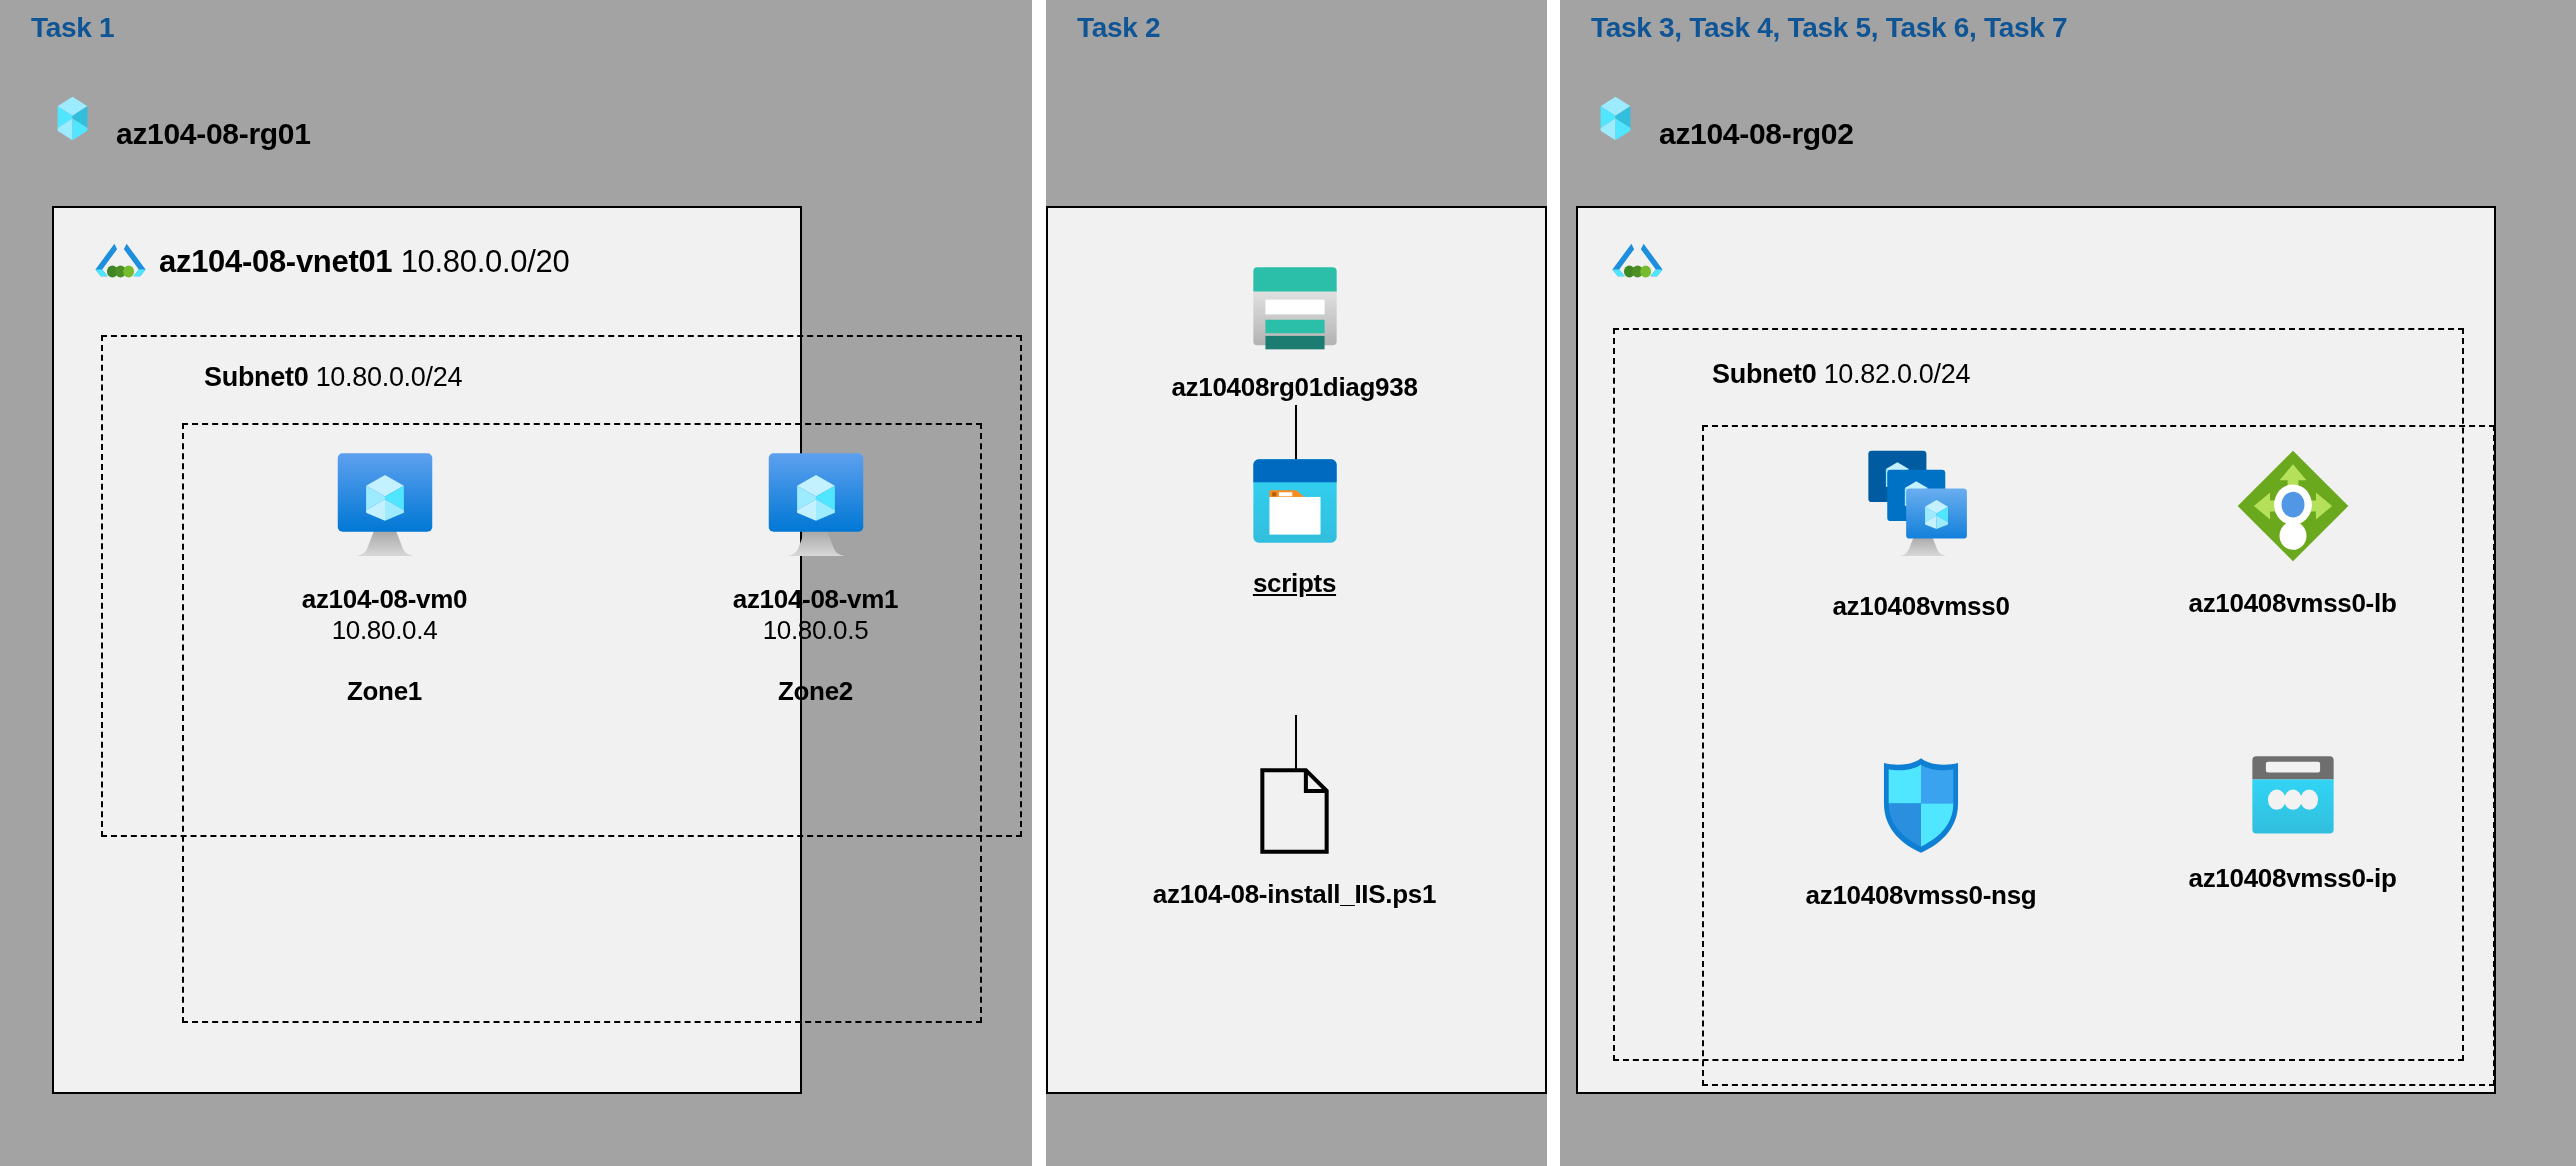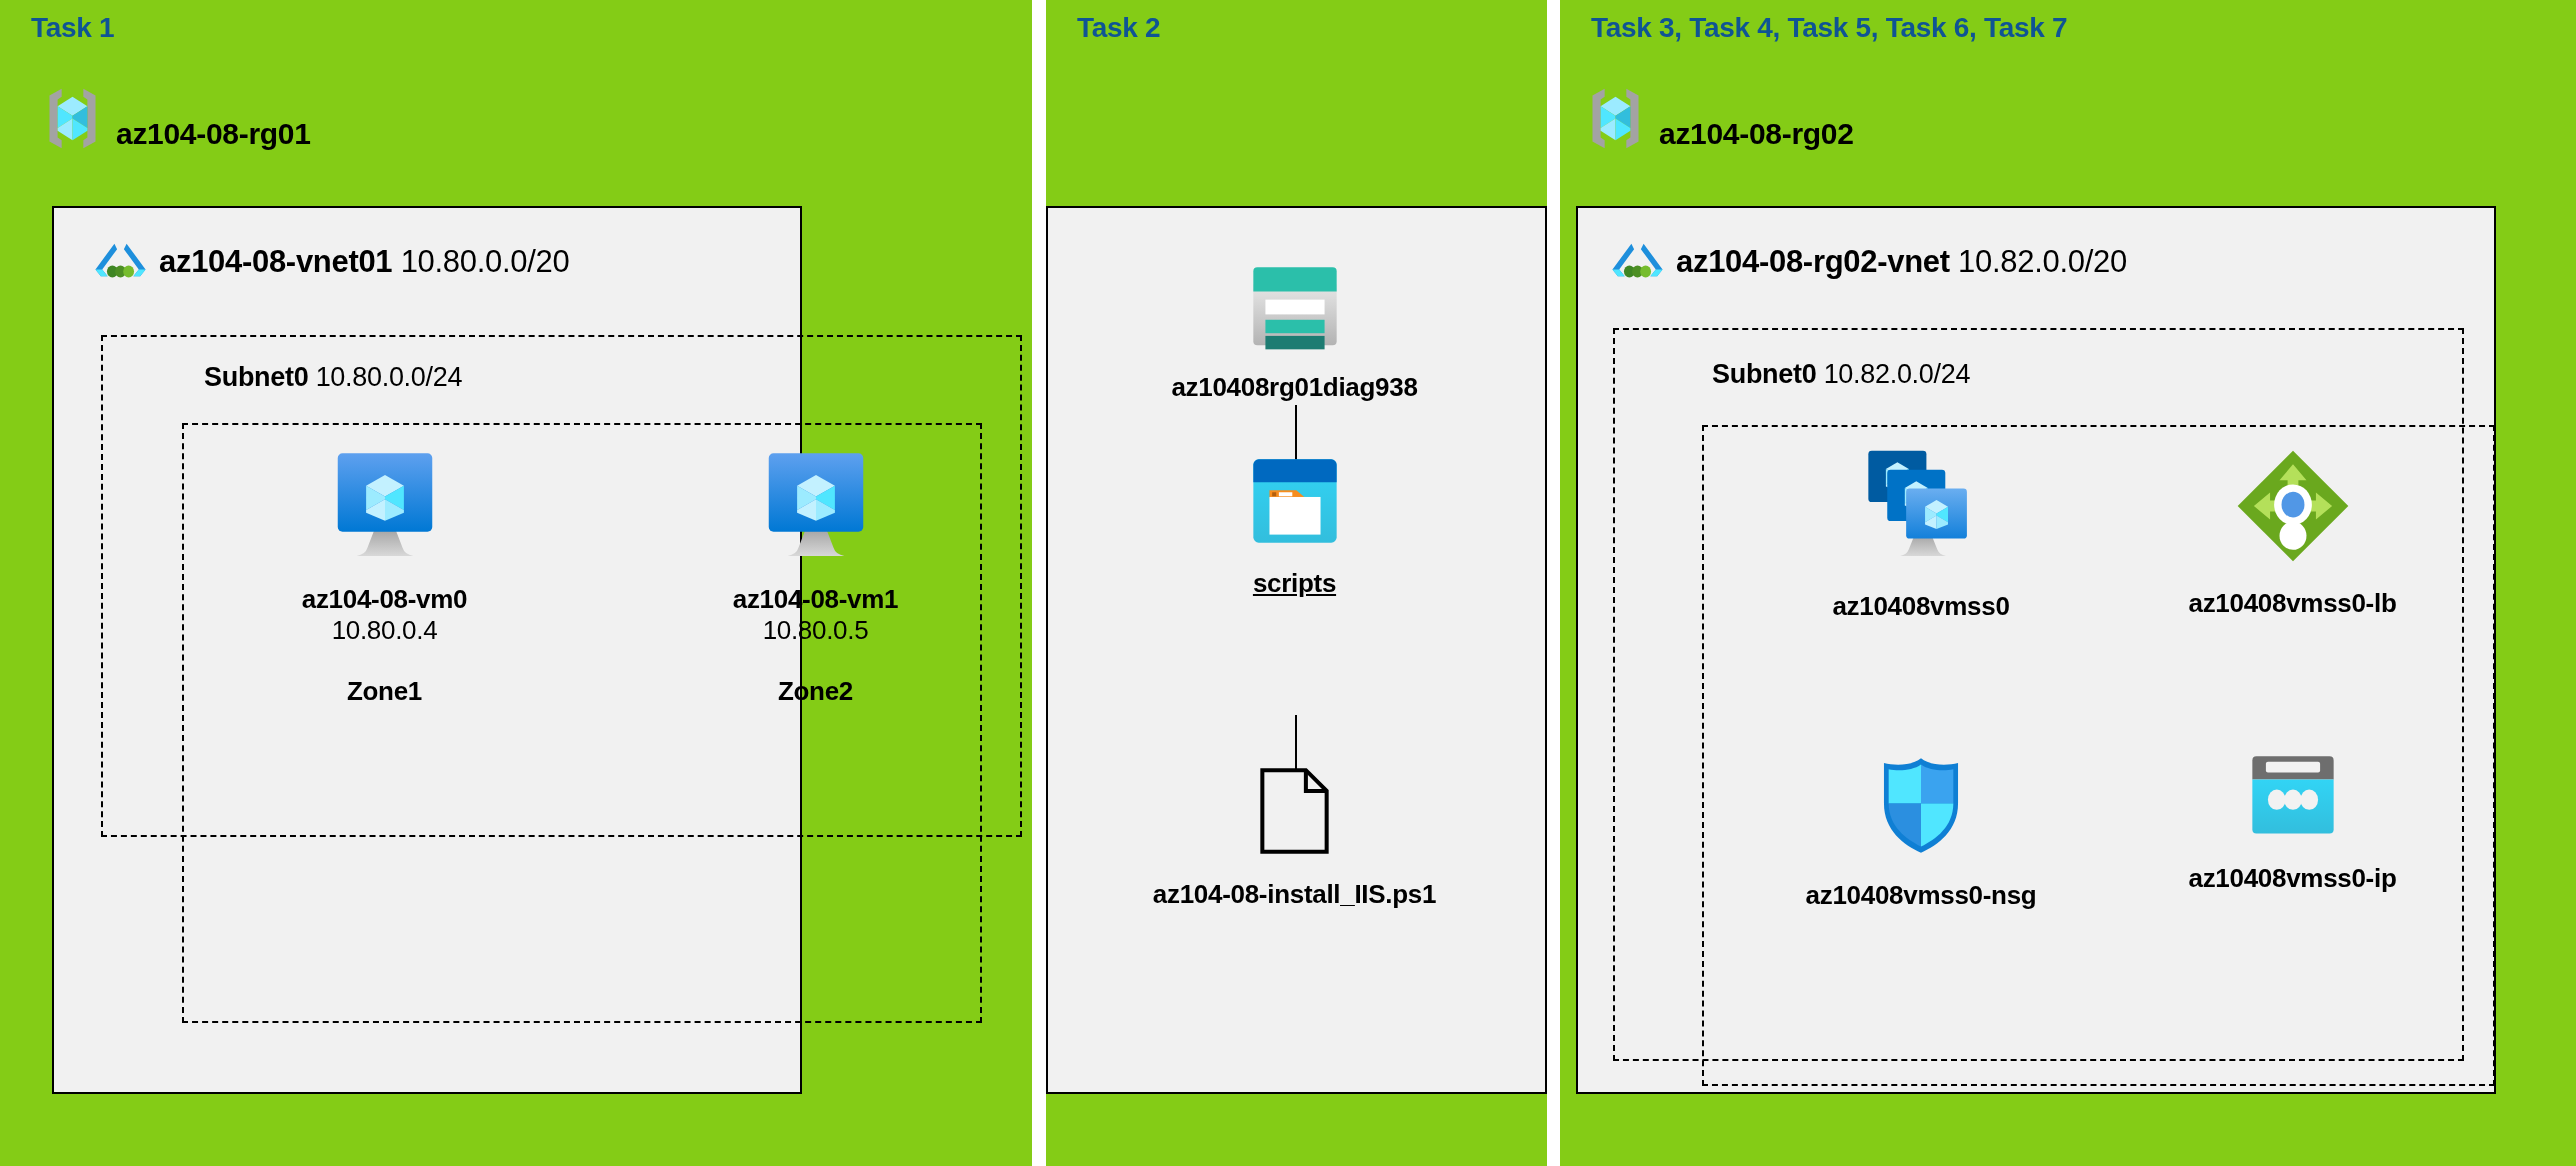--- a/index.html
+++ b/index.html
@@ -2,21 +2,21 @@
 <html style="font-size:10.8px"><head>
 <meta charset="utf-8">
 <style>
   html,body{margin:0;padding:0;background:#ffffff;}
   body{
     width:2576px;height:1166px;position:relative;overflow:hidden;
     font-family:"Liberation Sans", sans-serif;
     color:#000;
   }
   
-  .panel{position:absolute;background:#84cc16;}
+  .panel{position:absolute;background:#a3a3a3;}
   #panel-task1{left:0;top:0;width:1032px;height:1166px;}
   #panel-task2{left:1046px;top:0;width:501px;height:1166px;}
   #panel-task3{left:1560px;top:0;width:1016px;height:1166px;}
 
   .task-title{
     position:absolute;font-weight:bold;color:#0f5494;
     font-size:28px;letter-spacing:-0.3px;white-space:nowrap;
   }
   #task1-title{left:31px;top:12px;}
   #task2-title{left:31px;top:12px;}
@@ -239,22 +239,20 @@
     <svg width="53" height="42" viewBox="0 0 78 62">
       <path d="M30 4 L34 12 L12 42 L20 52 L10 52 L2 42 Z" fill="#1e8fdc"></path>
       <path d="M2 42 L10 52 L20 52 L12 42 Z" fill="#50e6ff"></path>
       <path d="M48 4 L44 12 L66 42 L58 52 L68 52 L76 42 Z" fill="#1e8fdc"></path>
       <path d="M76 42 L68 52 L58 52 L66 42 Z" fill="#50e6ff"></path>
       <ellipse cx="27" cy="45" rx="8" ry="9" fill="#3f8624"></ellipse>
       <ellipse cx="39" cy="45" rx="8" ry="9" fill="#4d8f24"></ellipse>
       <ellipse cx="51" cy="45" rx="8" ry="9" fill="#76bc2d"></ellipse>
     </svg>
   </span>
-  <span class="vnet-label"><b>az104-08-rg02-vnet</b>
-    <span>10.82.0.0/20</span></span>
 </div>
 
 <div class="dashed-box" id="subnet2-box"></div>
 <div class="box-label" style="left:1712px;top:359px;"><b>Subnet0</b>
   <span>10.82.0.0/24</span></div>
 
 <div class="dashed-box" id="vmssgroup-box"></div>
 
 <div class="node" style="left:1766px;top:448px;width:310px;">
   <span>

